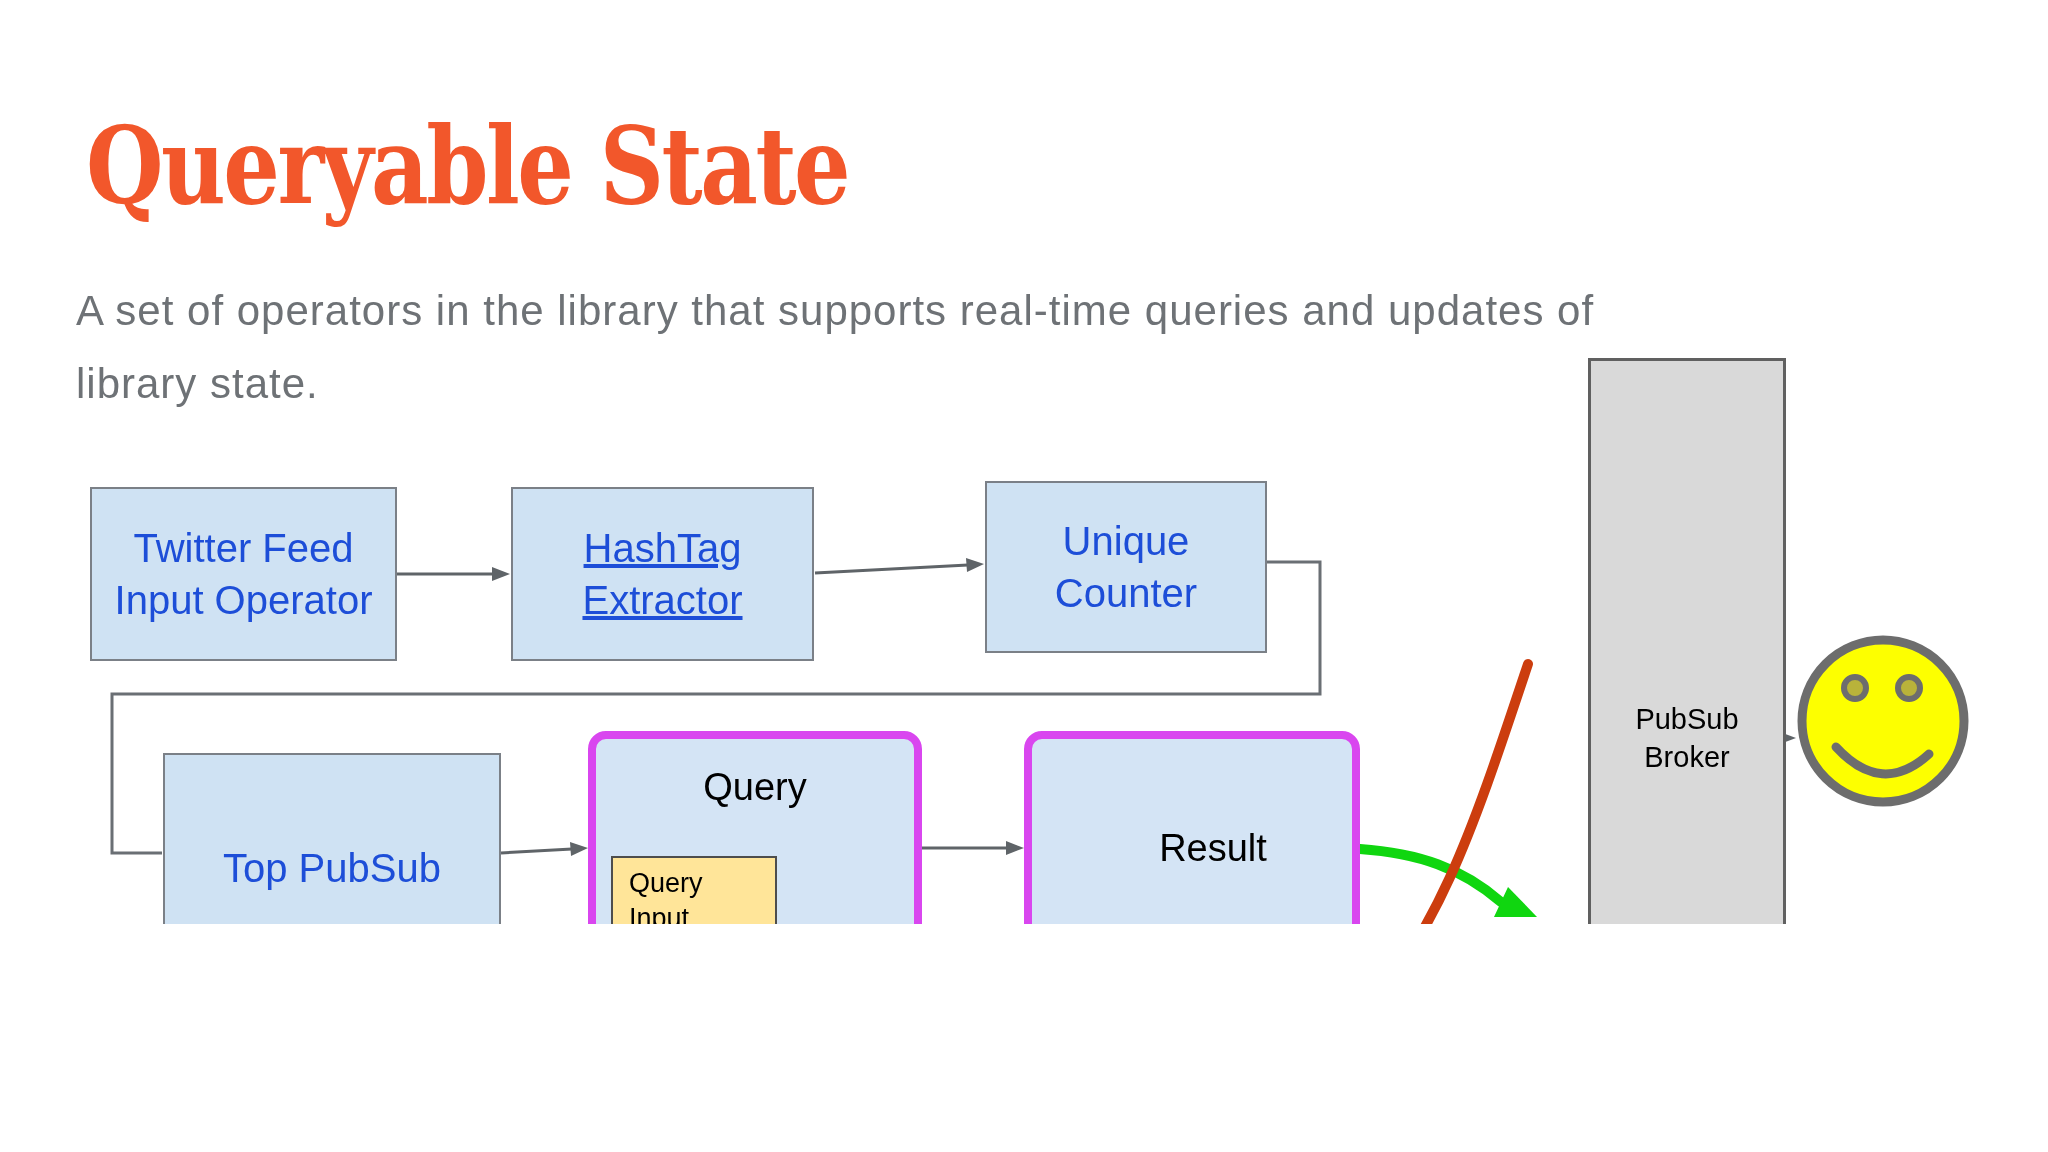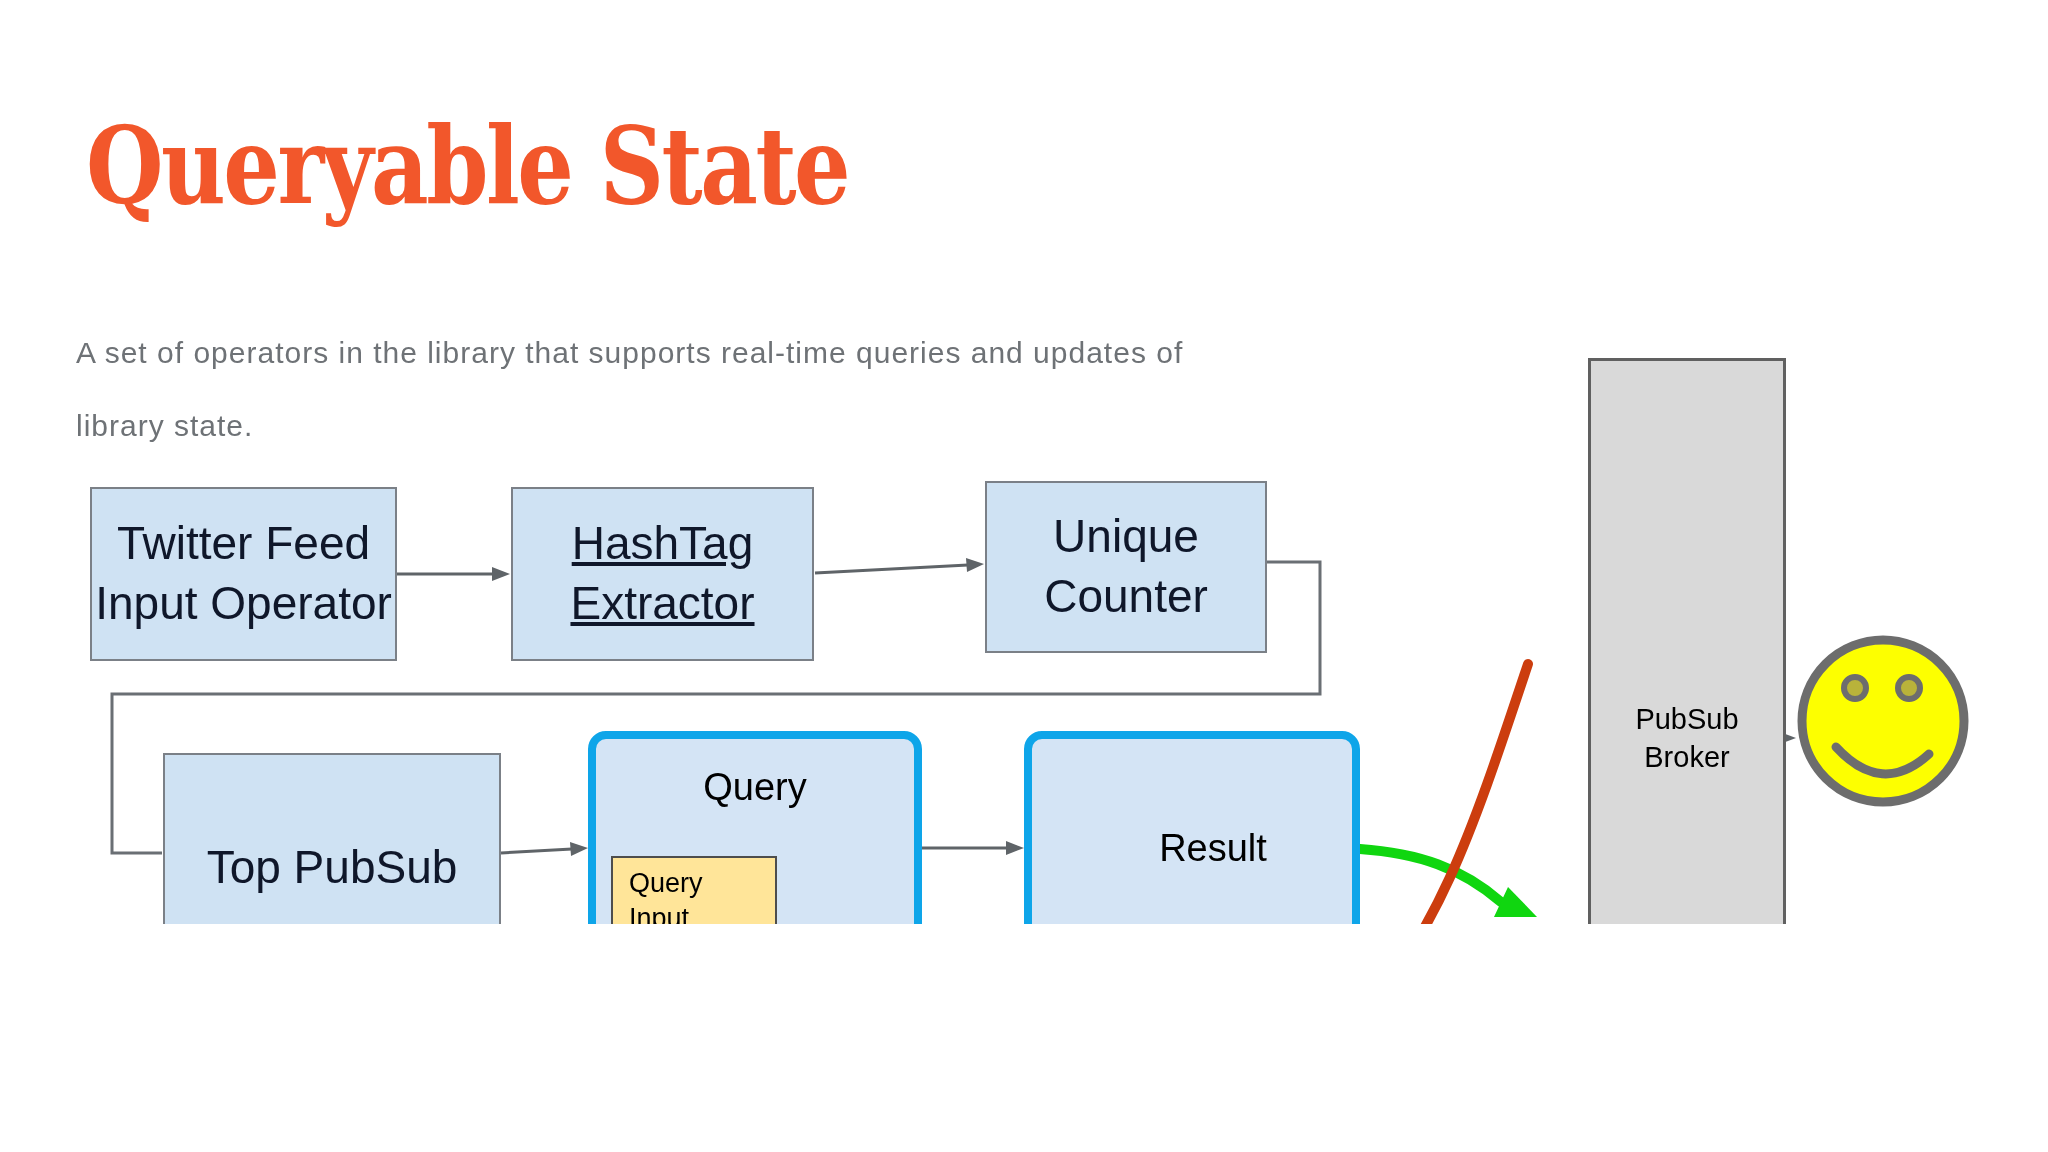--- a/index.html
+++ b/index.html
@@ -10,36 +10,36 @@
   
   #title{
     position:absolute;left:86px;top:108px;
     font-family:"DejaVu Serif","Liberation Serif",serif;
     font-weight:bold;font-size:106px;line-height:1.1;color:#f2572b;
     letter-spacing:-3px;transform:scaleX(0.84);transform-origin:left top;
     white-space:nowrap;
   }
   .subtitle{
     position:absolute;left:76px;color:#6e7276;
-    font-size:30px;line-height:1.0;letter-spacing:1px;white-space:nowrap;margin-top:48px;
+    font-size:42px;line-height:1.0;letter-spacing:1px;white-space:nowrap;
   }
   #subtitle1{top:290px;}
   #subtitle2{top:363px;}
   
   .node{
     position:absolute;box-sizing:border-box;
     background:#cfe2f3;border:2px solid #7b8087;
     display:flex;align-items:center;justify-content:center;
-    text-align:center;color:#0f172a;
-    font-size:46px;line-height:1.3;white-space:pre-line;
+    text-align:center;color:#1d4ed8;
+    font-size:40px;line-height:1.3;white-space:pre-line;
   }
   
   .qnode{
     position:absolute;box-sizing:border-box;
-    background:#d4e4f5;border:8px solid #0ea5e9;border-radius:18px;
+    background:#d4e4f5;border:8px solid #d946ef;border-radius:18px;
     color:#000;font-size:38px;line-height:1.3;
   }
   #node-query{display:block;}
   #node-query .qlabel{
     position:absolute;left:0;right:0;top:24px;text-align:center;
   }
   #node-result{display:flex;align-items:center;justify-content:center;text-align:center;padding-left:42px;}
   
   #node-query-input{
     position:absolute;left:15px;top:117px;width:166px;height:90px;

